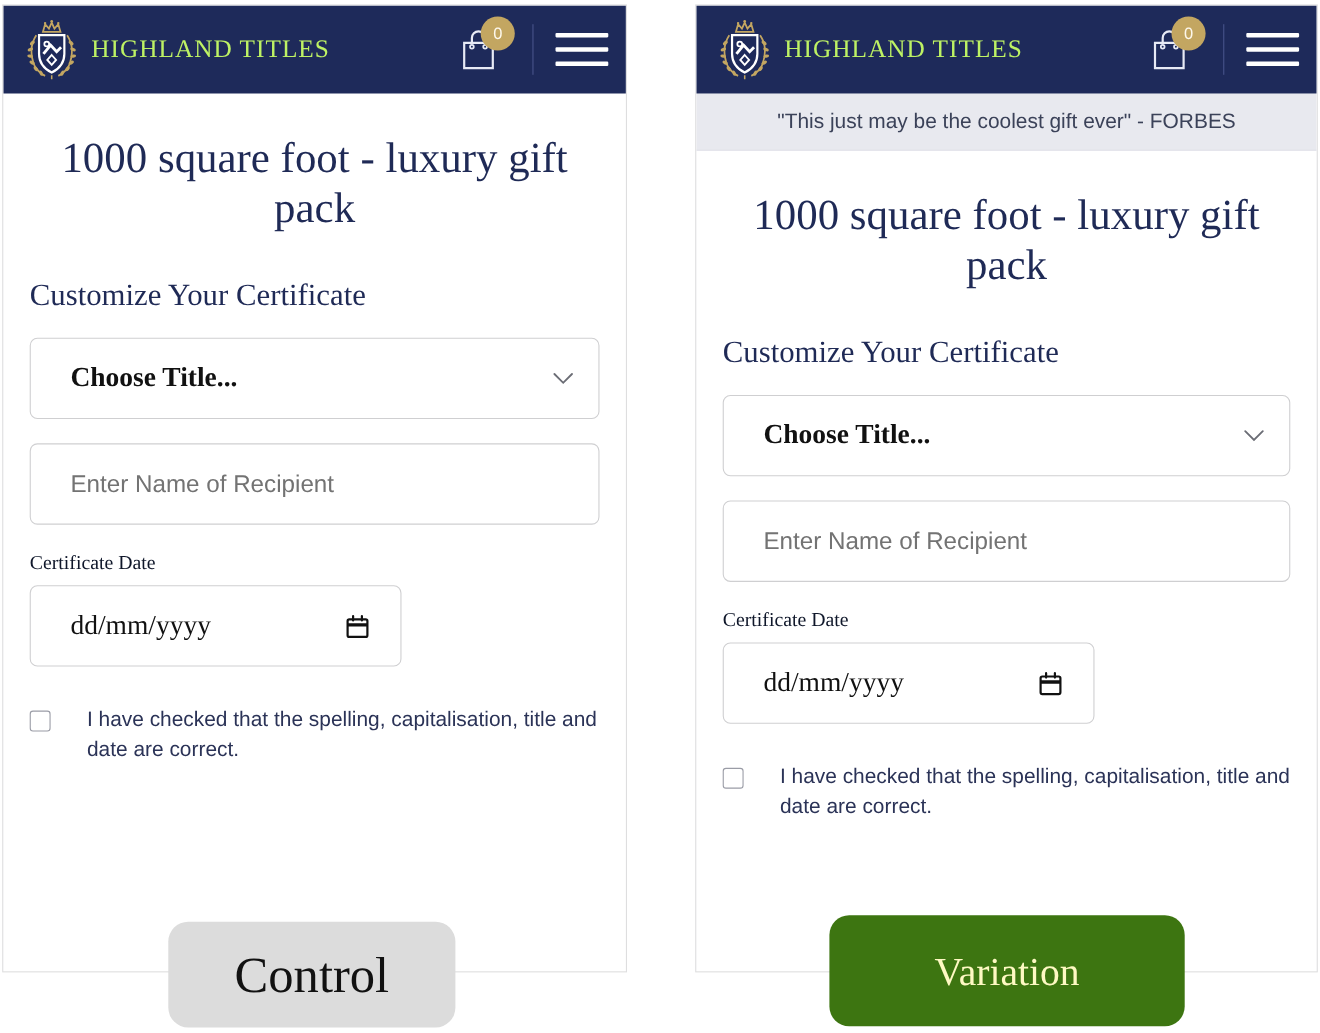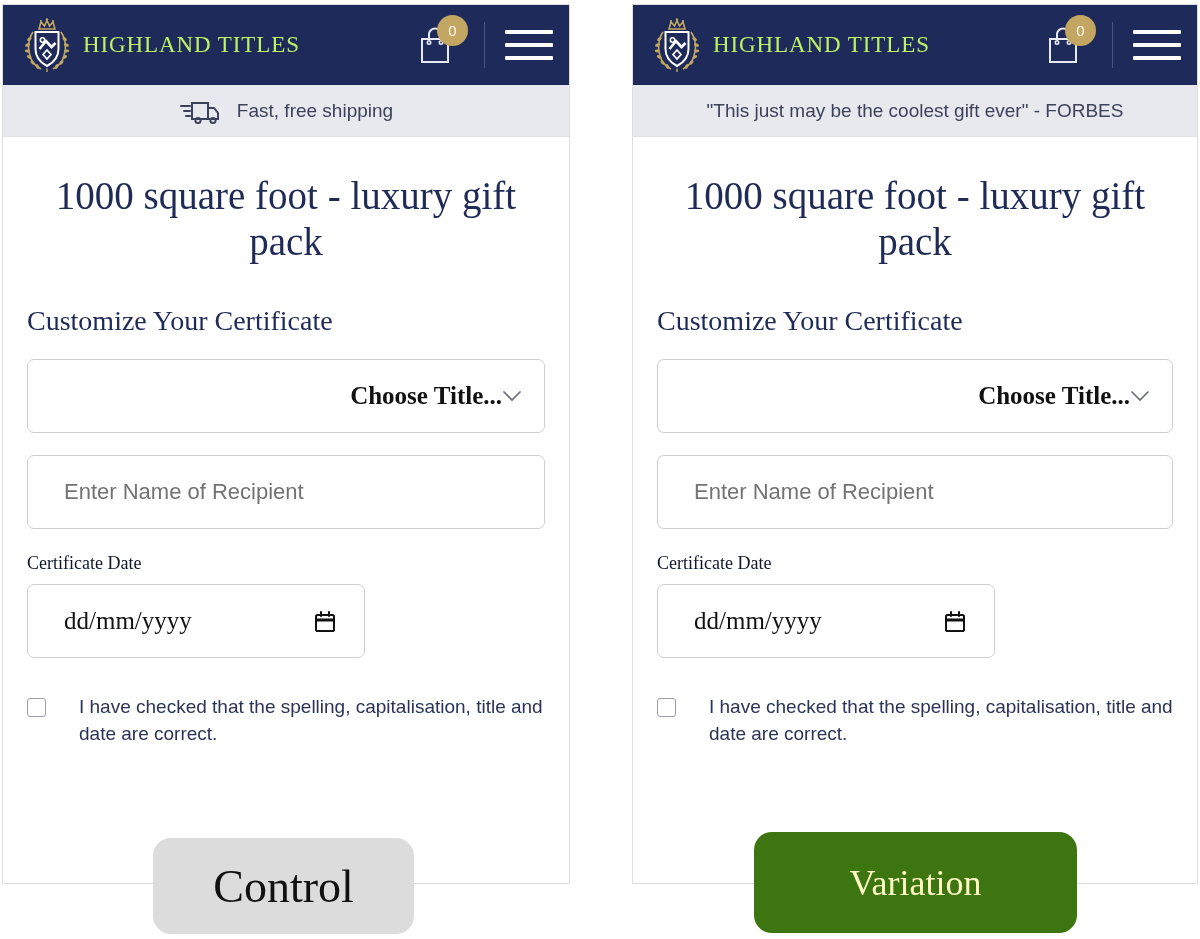--- a/index.html
+++ b/index.html
@@ -128,21 +128,21 @@
     margin-top: 22px;
     height: 74px;
     border: 1px solid #cfcfd1;
     border-radius: 7px;
     box-sizing: border-box;
     display: flex;
     align-items: center;
     padding: 0 18px 0 36px;
     background: #ffffff;
   }
-  .field.select-field { justify-content: flex-end; padding-right: 22px; }
+  .field.select-field { justify-content: space-between; padding-right: 22px; }
   .select-value {
     font-family: "Liberation Serif", serif;
     font-size: 25px;
     color: #111111;
     font-weight: 700;
   }
   .chevron { width: 20px; height: 12px; display:block; }
   .field.text-field { padding-left: 36px; }
   .placeholder {
     font-family: "Liberation Sans", sans-serif;
@@ -276,32 +276,20 @@
       </div>
       <div class="hdr-divider"></div>
       <div class="hamburger">
         <span></span>
         <span></span>
         <span></span>
       </div>
     </div>
   </div>
 
-  <div class="announce">
-    <svg class="truck-icon" viewBox="0 0 44 30">
-      <path d="M13 7 H29 V23 H13 Z" fill="none" stroke="#3b4259" stroke-width="2"></path>
-      <path d="M29 12 H35 L39 17 V23 H29 Z" fill="none" stroke="#3b4259" stroke-width="2"></path>
-      <circle cx="19" cy="24.5" r="2.6" fill="none" stroke="#3b4259" stroke-width="2"></circle>
-      <circle cx="34" cy="24.5" r="2.6" fill="none" stroke="#3b4259" stroke-width="2"></circle>
-      <path d="M2 10 H11" stroke="#3b4259" stroke-width="2" stroke-linecap="round"></path>
-      <path d="M5 15 H11" stroke="#3b4259" stroke-width="2" stroke-linecap="round"></path>
-      <path d="M7 20 H11" stroke="#3b4259" stroke-width="2" stroke-linecap="round"></path>
-    </svg>
-    <span>Fast, free shipping</span>
-  </div>
 
   <div class="product">
     <h1 class="product-title">1000 square foot - luxury gift pack</h1>
     <h2 class="section-title">Customize Your Certificate</h2>
 
     <div class="field select-field">
       <span class="select-value">Choose Title...</span>
       <svg class="chevron" viewBox="0 0 20 12">
         <path d="M2 2 L10 10 L18 2" fill="none" stroke="#6b6d75" stroke-width="1.7" stroke-linecap="round"></path>
       </svg>

